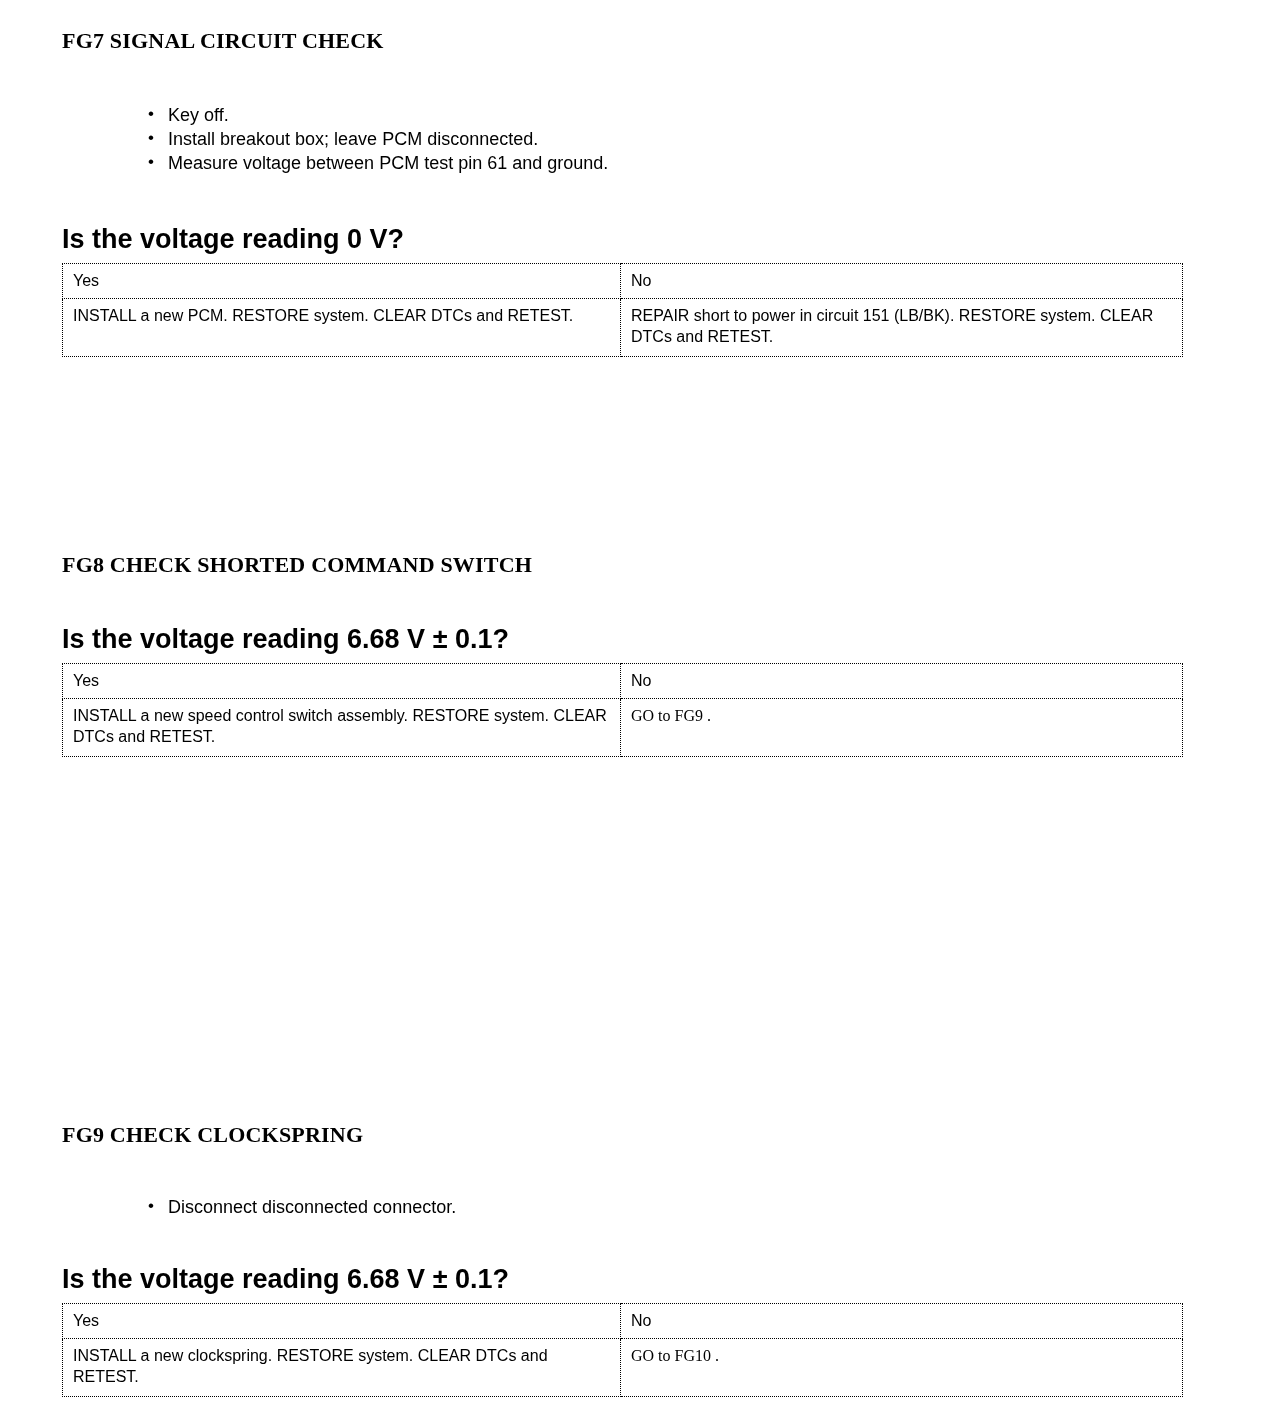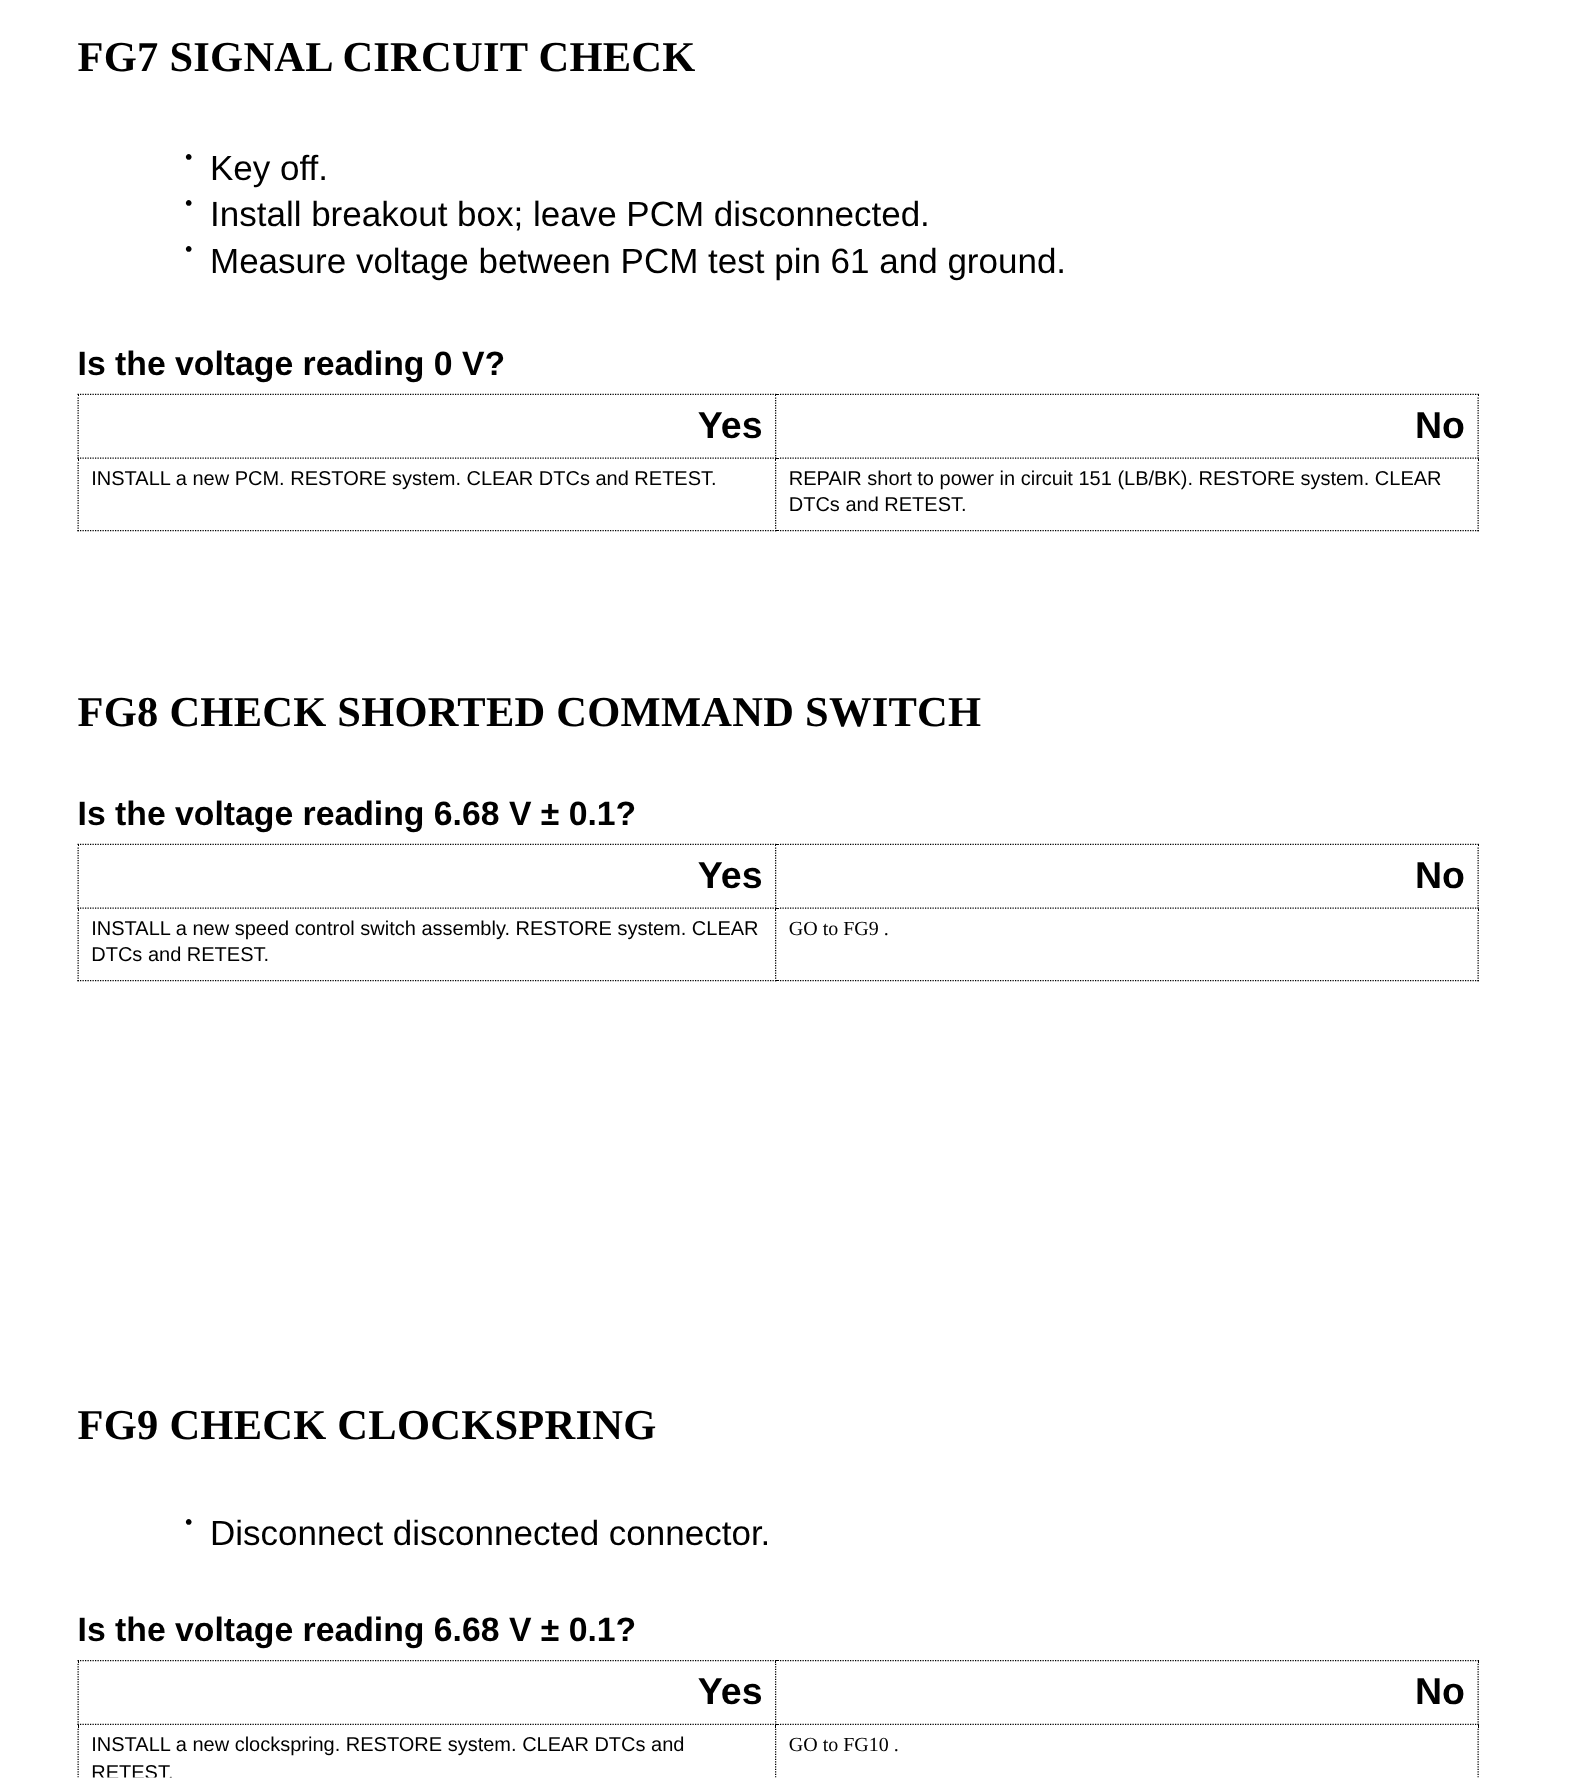--- a/index.html
+++ b/index.html
@@ -17,32 +17,32 @@
   }
   .page {
     padding: 0;
   }
   .section {
     position: relative;
   }
   .section-title {
     font-family: "Liberation Serif", serif;
     font-weight: bold;
-    font-size: 34px;
+    font-size: 22px;
     letter-spacing: 0.2px;
     margin: 0;
     padding: 0;
   }
   .bullets {
     list-style: none;
     margin: 0;
     padding: 0;
   }
   .bullets li {
-    font-size: 28px;
+    font-size: 18px;
     line-height: 1.33;
     position: relative;
     padding-left: 20px;
     white-space: nowrap;
   }
   .bullets li::before {
     content: "\2022";
     position: absolute;
     left: 0;
     top: -1px;
@@ -59,23 +59,23 @@
     width: 1120px;
     border: 1px dotted #000;
   }
   table.decision th,
   table.decision td {
     border: 1px dotted #000;
     vertical-align: top;
     padding: 6px 10px 8px 10px;
   }
   table.decision th {
-    font-size: 30px;
-    font-weight: bold;
-    text-align: right;
+    font-size: 16px;
+    font-weight: normal;
+    text-align: left;
     padding-top: 8px;
     padding-bottom: 8px;
   }
   table.decision td {
     font-size: 16px;
     line-height: 1.34;
   }
   td.mid {
     vertical-align: middle;
   }

